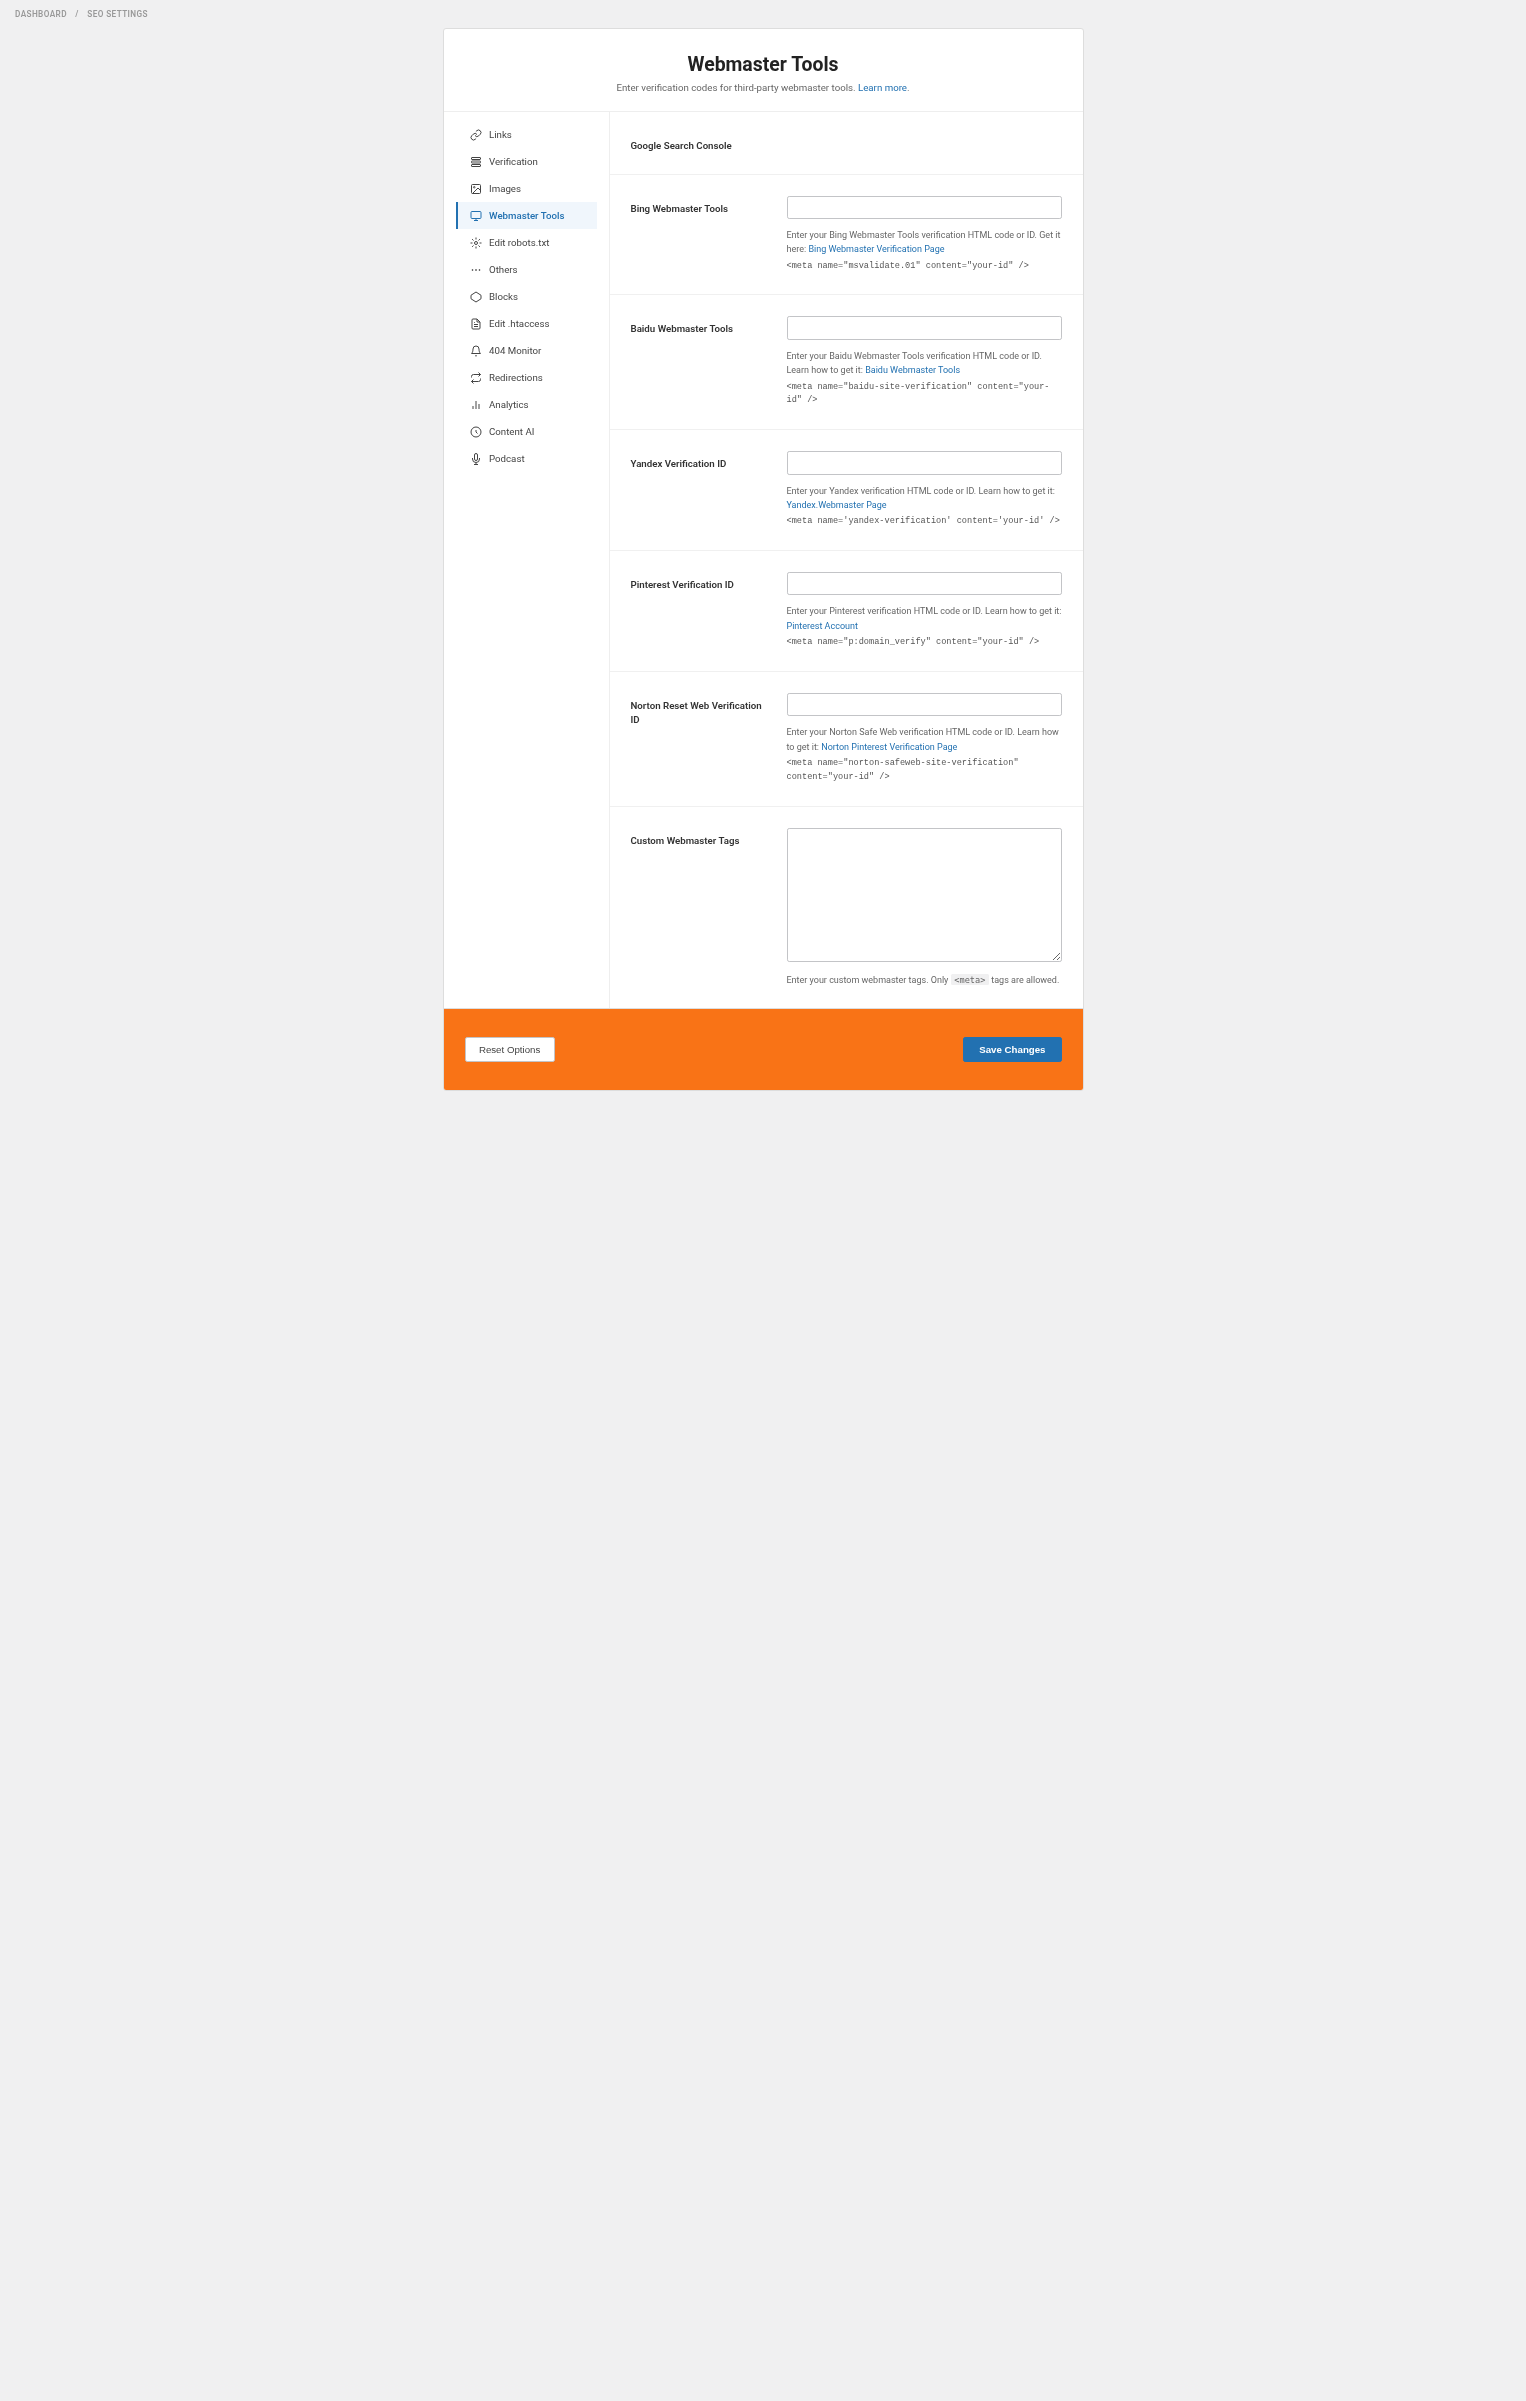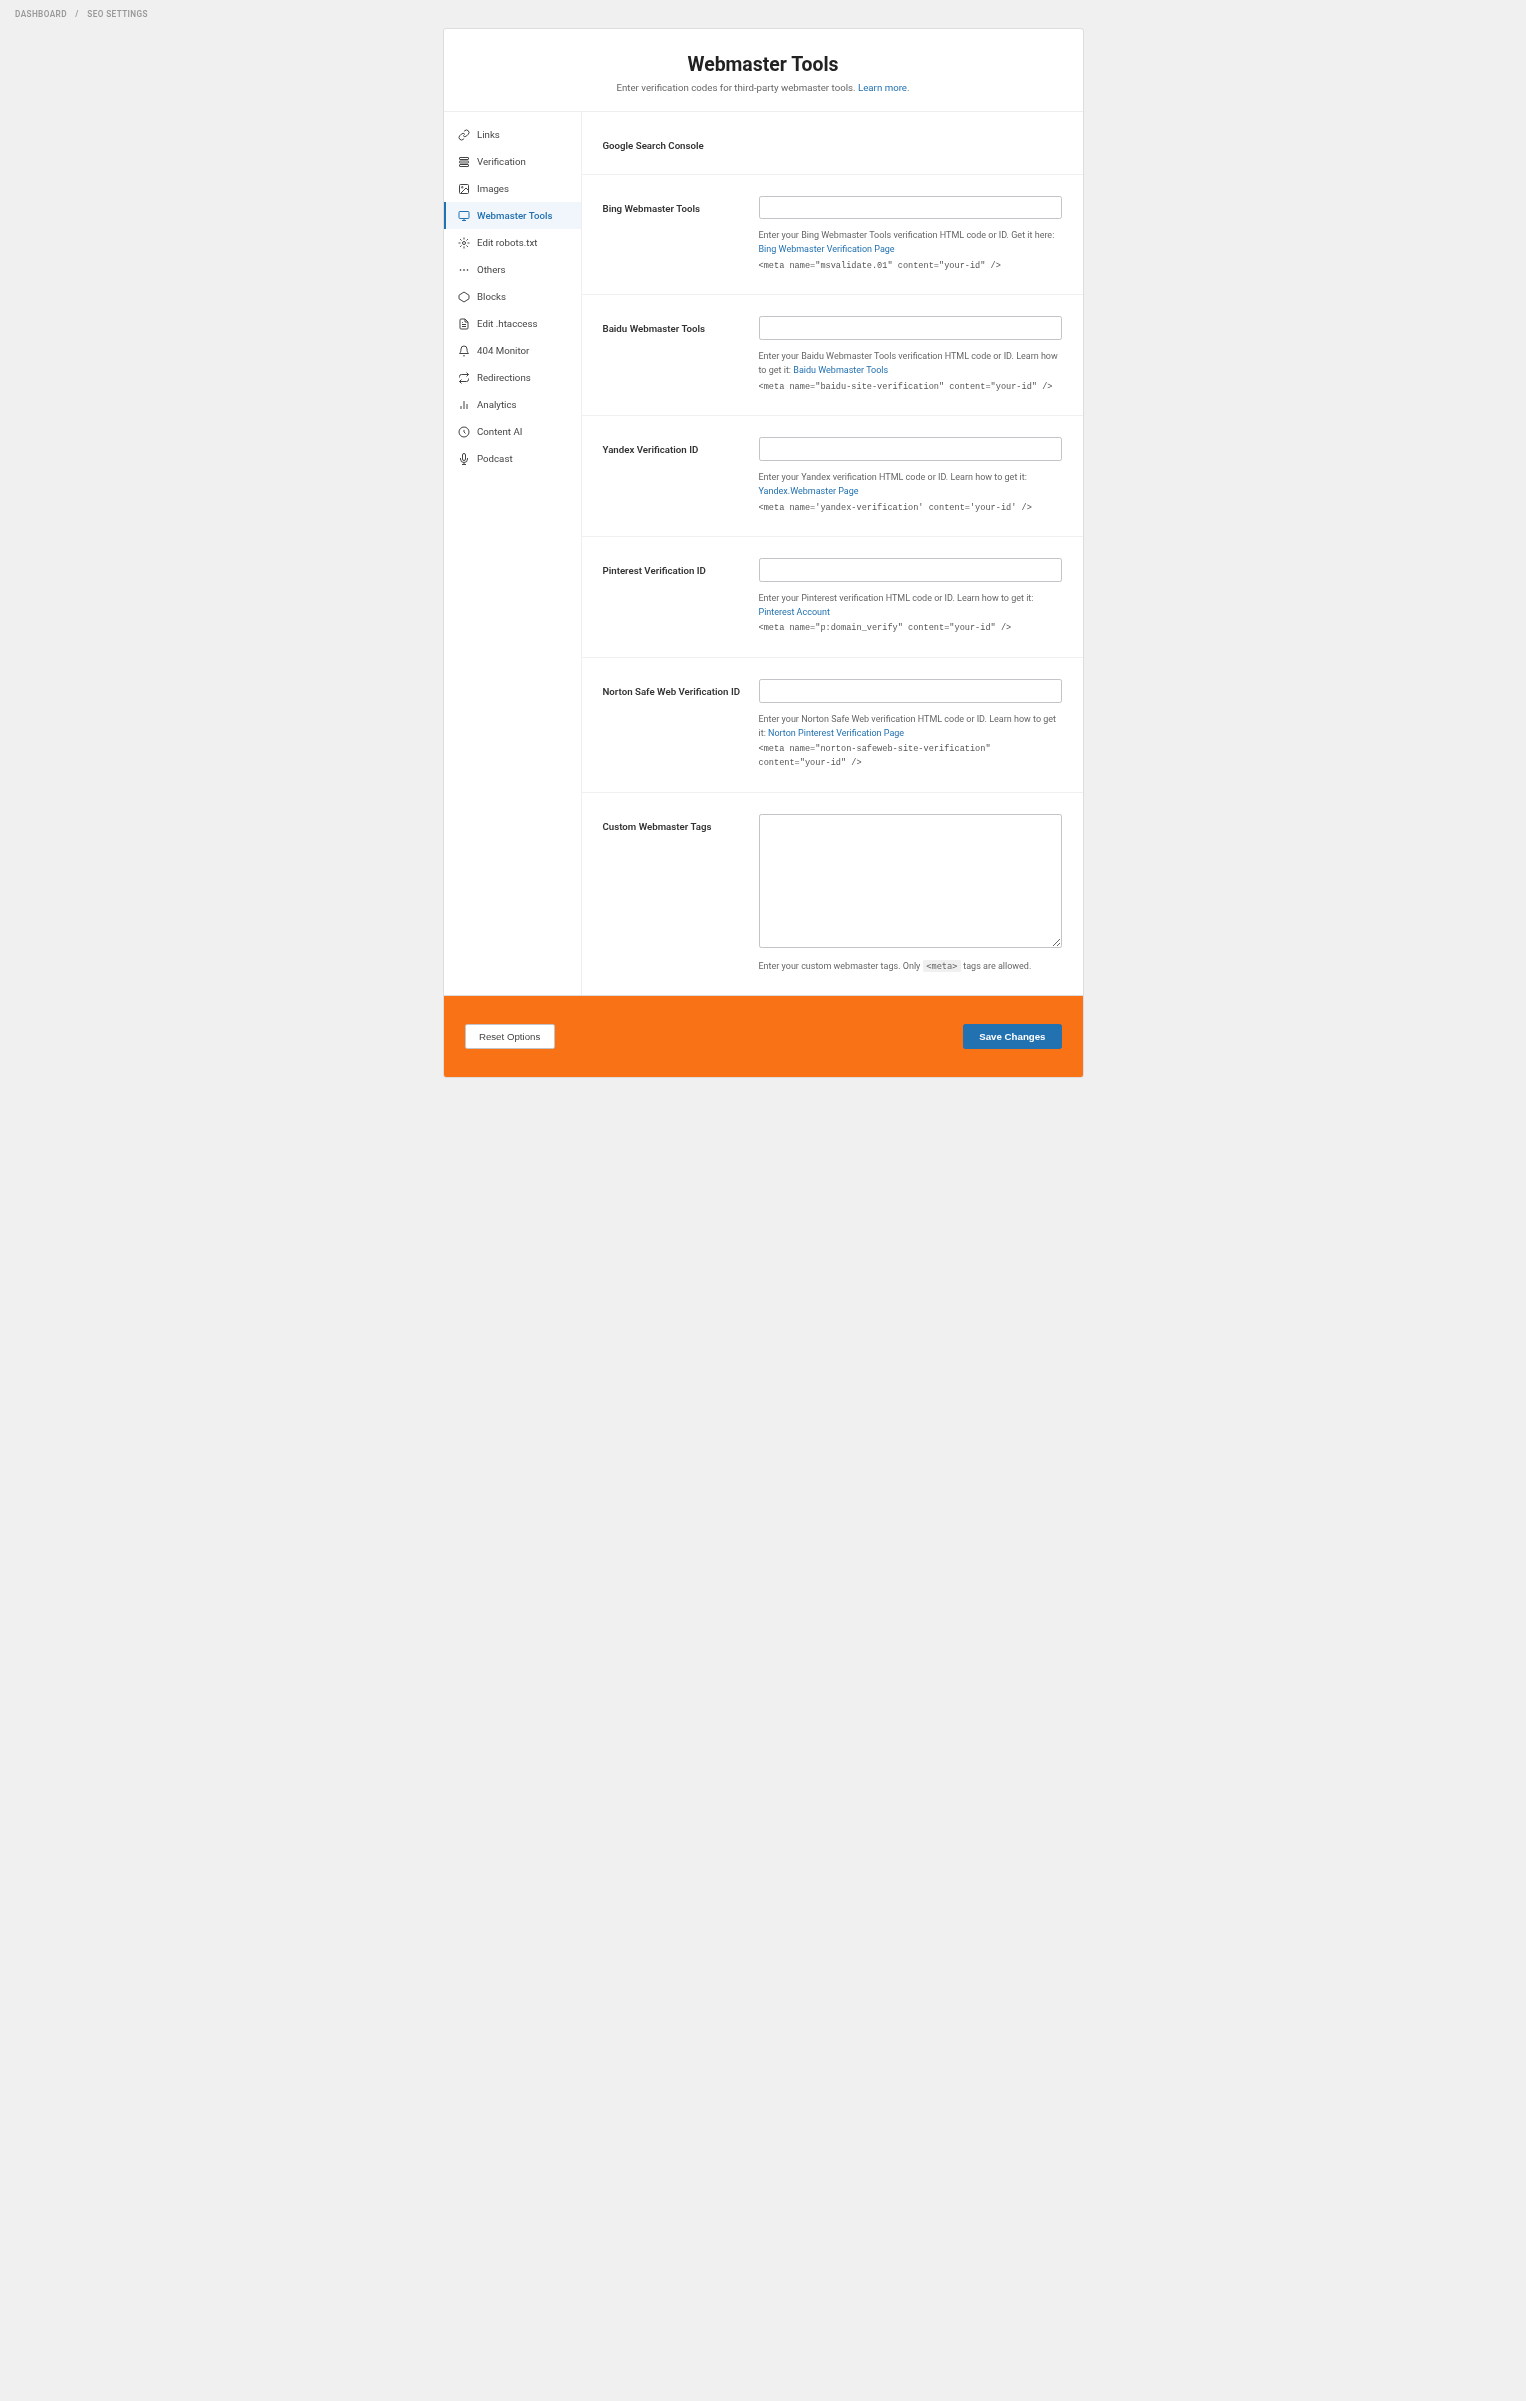--- a/index.html
+++ b/index.html
@@ -43,24 +43,24 @@
     }
     .page-header a {
       color: #2271b1;
       text-decoration: none;
     }
     .content-area {
       display: flex;
     }
     
     .sidebar {
-      width: 138px;
+      width: 166px;
       flex-shrink: 0;
       border-right: 0.7px solid #eee;
-      padding: 9px 0;
+      padding: 9px 12px;
     }
     .sidebar-item {
       display: flex;
       align-items: center;
       gap: 7.5px;
       padding: 7.5px 12px;
       cursor: pointer;
       color: #444;
       font-size: 9.7px;
       border-left: 2.2px solid transparent;
@@ -391,21 +391,21 @@
         <div class="field-content">
           <input type="text" value="" style="">
           <div class="field-desc">
             Enter your Pinterest verification HTML code or ID. Learn how to get it: <a href="#">Pinterest Account</a>
             <span class="meta-code">&lt;meta name="p:domain_verify" content="your-id" /&gt;</span>
           </div>
         </div>
       </div>
 
       <div class="settings-section">
-        <div class="field-label">Norton Safe Web Verification ID</div>
+        <div class="field-label">Norton Reset Web Verification ID</div>
         <div class="field-content">
           <input type="text" value="" style="">
           <div class="field-desc">
             Enter your Norton Safe Web verification HTML code or ID. Learn how to get it: <a href="#">Norton Pinterest Verification Page</a>
             <span class="meta-code">&lt;meta name="norton-safeweb-site-verification" content="your-id" /&gt;</span>
           </div>
         </div>
       </div>
 
       <div class="settings-section">

